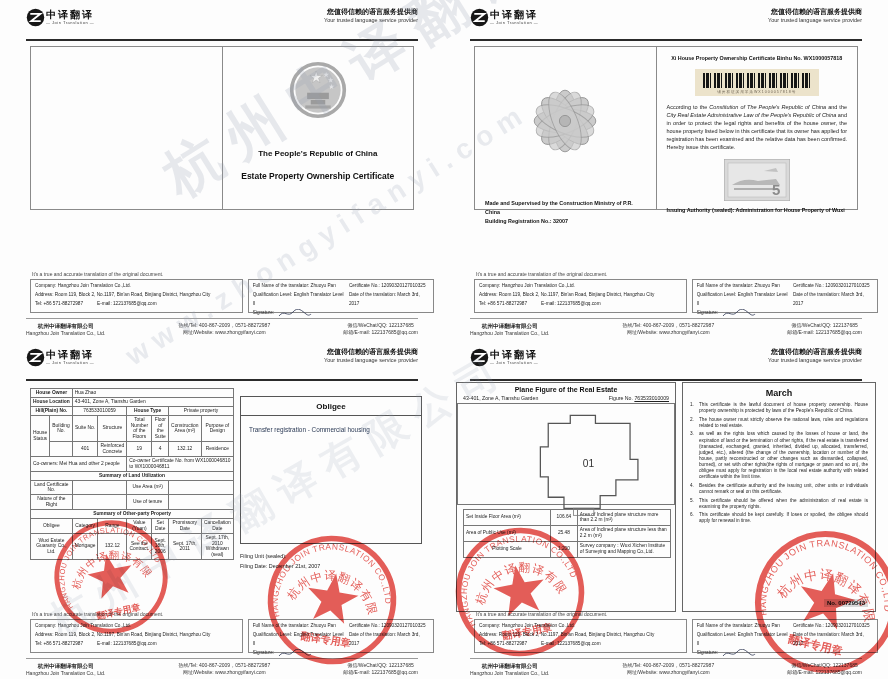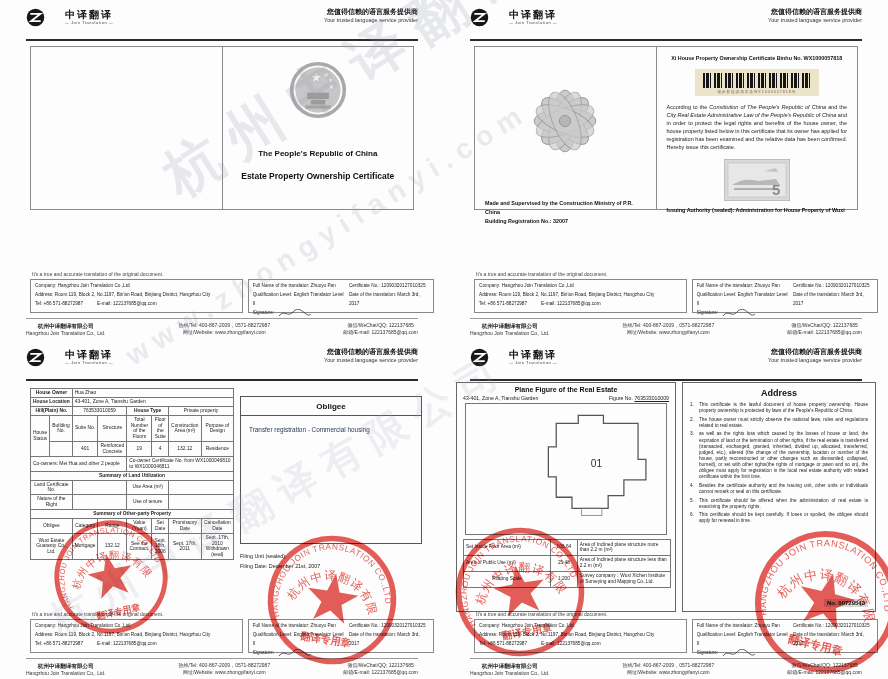--- a/index.html
+++ b/index.html
@@ -5,21 +5,21 @@
   * { margin:0; padding:0; box-sizing:border-box; }
   html,body { width:888px; height:679px; }
   body { font-family:"Liberation Sans", sans-serif; background:#ffffff; color:#222; overflow:hidden; }
   .canvas { position:relative; width:888px; height:679px; background:#fdfdfd; }
 
   .page { position:absolute; width:444px; height:339px; background:transparent; }
   #p1{left:0;top:0;} #p2{left:444px;top:0;} #p3{left:0;top:340px;} #p4{left:444px;top:340px;}
 
   
   .hdr { position:absolute; left:26px; right:26px; top:8px; height:28px; display:flex; justify-content:space-between; align-items:flex-start; }
-  .hdr-left { display:flex; align-items:center; gap:20px; }
+  .hdr-left { display:flex; align-items:center; gap:1px; }
   .logo-txt { display:flex; flex-direction:column; line-height:1; }
   .logo-cn { font-weight:bold; font-size:10px; letter-spacing:2px; color:#111; }
   .logo-en { font-size:4px; color:#444; letter-spacing:.5px; margin-top:1px; }
   .hdr-right { text-align:right; line-height:1.25; }
   .tag-cn { font-weight:bold; font-size:7px; color:#111; display:block; }
   .tag-en { font-size:5.5px; color:#333; display:block; }
   .hdr-rule { position:absolute; left:26px; right:26px; top:39px; border-top:2px solid #2b2b2b; }
 
   
   .certbox { position:absolute; left:30px; right:30px; top:46px; height:164px; border:1px solid #8a8a8a; display:flex; background:transparent; }
@@ -51,21 +51,21 @@
   .excursus { position:absolute; left:240px; top:56px; width:182px; height:148px; border:1px solid #555; background:#fff0; }
   .exc-title { text-align:center; font-weight:bold; font-size:8px; padding:5px 0 4px; border-bottom:1px solid #555; color:#111; }
   .exc-body { padding:10px 8px; font-size:6.4px; color:#2b3a55; }
   .filing { position:absolute; left:240px; top:212px; font-size:5.4px; line-height:1.8; color:#222; }
 
   
   .planbox { position:absolute; left:12px; top:42px; width:220px; height:230px; border:1px solid #666; display:flex; flex-direction:column; }
   .plan-title { text-align:center; font-weight:bold; font-size:7px; padding:3px 0 2px; color:#111; }
   .plan-loc { display:flex; justify-content:space-between; padding:0 6px 2px; font-size:5.2px; color:#222; }
   .fig-no { text-decoration:underline; }
-  .plan-draw { margin:0 8px; border:1px solid #777; height:132px; position:relative;padding-left:33px; }
+  .plan-draw { margin:0 0; border:1px solid #777; height:102px; position:relative;padding-left:33px; }
   .plan-draw svg { display:block; margin:2px auto 0; }
   .plantab { margin:4px 6px 5px; border-collapse:collapse; width:208px; font-size:4.8px; color:#222; }
   .plantab td { border:1px solid #777; padding:1.5px 2px; line-height:1.25; vertical-align:middle; }
   .plantab .c { text-align:center; }
   .notice { position:absolute; left:238px; top:42px; width:194px; height:230px; border:1px solid #666; padding:5px 7px 4px; display:flex; flex-direction:column; }
   .notice-title { text-align:center; font-weight:bold; font-size:9px; color:#111; margin-bottom:4px; }
   .nitem { display:flex; font-size:4.7px; line-height:1.3; color:#222; margin-bottom:2.5px; }
   .nnum { width:9px; flex:none; }
   .ntext { flex:1; text-align:justify; }
   .serial { margin-top:auto; align-self:flex-end; font-size:6px; font-weight:bold; background:#d9d9d9; padding:1px 3px; color:#111; }
@@ -462,21 +462,21 @@
         <tr>
           <td class="c">Plotting Scale</td>
           <td class="c">1:200</td>
           <td>Survey company：Wuxi Xichen Institute of Surveying and Mapping Co.,Ltd.</td>
         </tr>
       </tbody>
         </table>
     </div>
 
     <div class="notice">
-      <div class="notice-title">Address</div>
+      <div class="notice-title">March</div>
       <div class="nitem">
           <span class="nnum">1.</span>
           <span class="ntext">This certificate is the lawful document of house property ownership. House property ownership is protected by laws of the People's Republic of China.</span>
         </div>
       <div class="nitem">
           <span class="nnum">2.</span>
           <span class="ntext">The house owner must strictly observe the national laws, rules and regulations related to real estate.</span>
         </div>
       <div class="nitem">
           <span class="nnum">3.</span>

